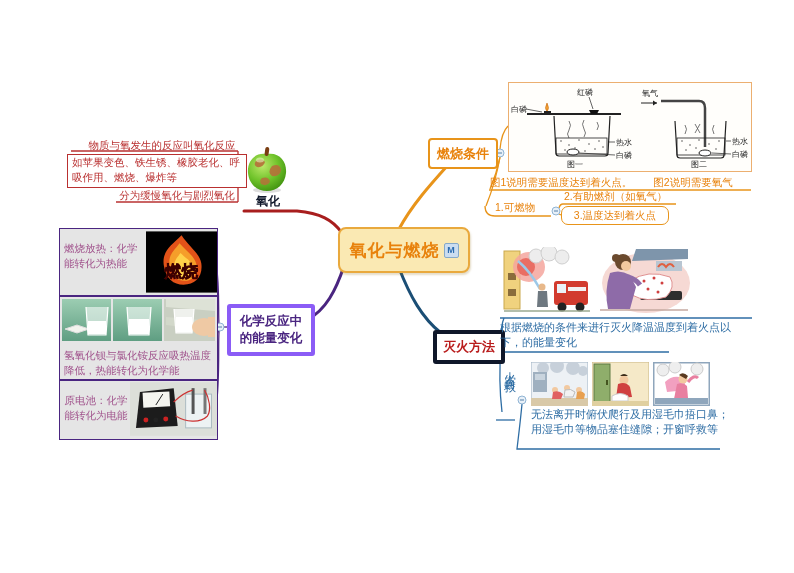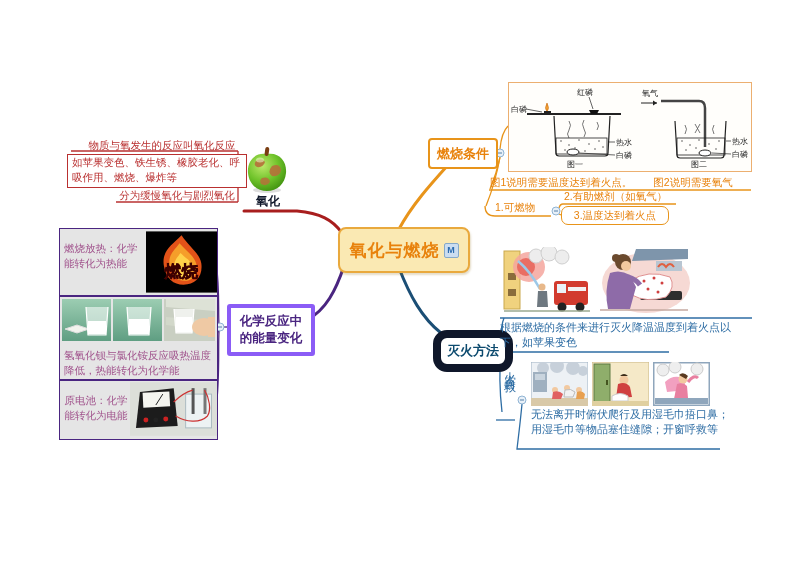--- a/index.html
+++ b/index.html
@@ -14,22 +14,22 @@
     justify-content:center;gap:4px;box-shadow:1px 2px 2px rgba(150,120,40,.25);margin-left:32px;}
   .center-node .t{font-size:17px;font-weight:bold;color:#E8820C;letter-spacing:1px;}
   .badge{display:inline-flex;align-items:center;justify-content:center;width:13px;height:13px;
     background:#CBDDF0;border:1px solid #85A9C9;border-radius:2px;color:#2B6CB0;
     font-size:9px;font-weight:bold;}
   
   .box-node{background:#fff;display:flex;align-items:center;justify-content:center;
     text-align:center;font-weight:bold;}
   .cond-node{left:428px;top:138px;width:66px;height:27px;border:2px solid #E8941A;
     border-radius:4px;color:#E8820C;font-size:13px;}
-  .ext-node{left:433px;top:330px;width:64px;height:26px;border:8px solid #0f172a;
-    border-radius:14px;color:#0c4a6e;font-size:13px;}
+  .ext-node{left:433px;top:330px;width:64px;height:26px;border:4px solid #0f172a;
+    border-radius:3px;color:#b91c1c;font-size:13px;}
   .energy-node{left:227px;top:304px;width:80px;height:44px;border:4px solid #8b5cf6;
     border-radius:3px;color:#4A2580;font-size:12.5px;white-space:pre-line;line-height:1.35;}
   
   .red-text{color:#B93030;font-size:10.5px;line-height:1.4;}
   .ox-label{left:240px;top:193px;width:56px;text-align:center;font-size:12px;
     font-weight:bold;color:#0f172a;}
   .ox-box{left:67px;top:154px;width:170px;height:32px;border:1.2px solid #B93030;
     border-radius:0;padding:0 4px;background:#fff;}
   
   .or-text{color:#E8820C;font-size:10.5px;line-height:1.4;}
@@ -328,21 +328,21 @@
         </g>
       <circle cx="27" cy="15" r="8" fill="#6B4A2E"></circle>
         <circle cx="20" cy="11" r="4" fill="#6B4A2E"></circle>
       <circle cx="30" cy="19" r="5" fill="#F2C9A0"></circle>
       <path d="M14,26 Q24,22 34,28 L40,40 L34,62 L12,62 Q8,44 14,26 Z" fill="#8E6BA8"></path>
       <path d="M32,30 Q40,32 44,38" stroke="#8E6BA8" stroke-width="5" fill="none"></path>
       <line x1="4" y1="63" x2="92" y2="63" stroke="#C4A8A0" stroke-width="1.5"></line>
     </svg>
   </div>
 
-  <div class="abs topic bl-text" style="left:500px;top:320px;width:240px;">根据燃烧的条件来进行灭火降温温度到着火点以下，如苹果变色</div>
+  <div class="abs topic bl-text" style="left:500px;top:320px;width:240px;">根据燃烧的条件来进行灭火降温温度到着火点以下，的能量变化</div>
 
   <div class="abs topic rescue-label">火灾自救</div>
 
   <div class="abs imgrow topic" style="left:531px;top:362px;">
     <svg width="57" height="44" viewBox="0 0 57 44">
       <rect x="0" y="0" width="57" height="44" fill="#EDF1F5" stroke="#9FB2C4"></rect>
       <g fill="#C7D0DA">
           <circle cx="12" cy="6" r="6"></circle>
           <circle cx="26" cy="4" r="7"></circle>
           <circle cx="42" cy="6" r="7"></circle>

